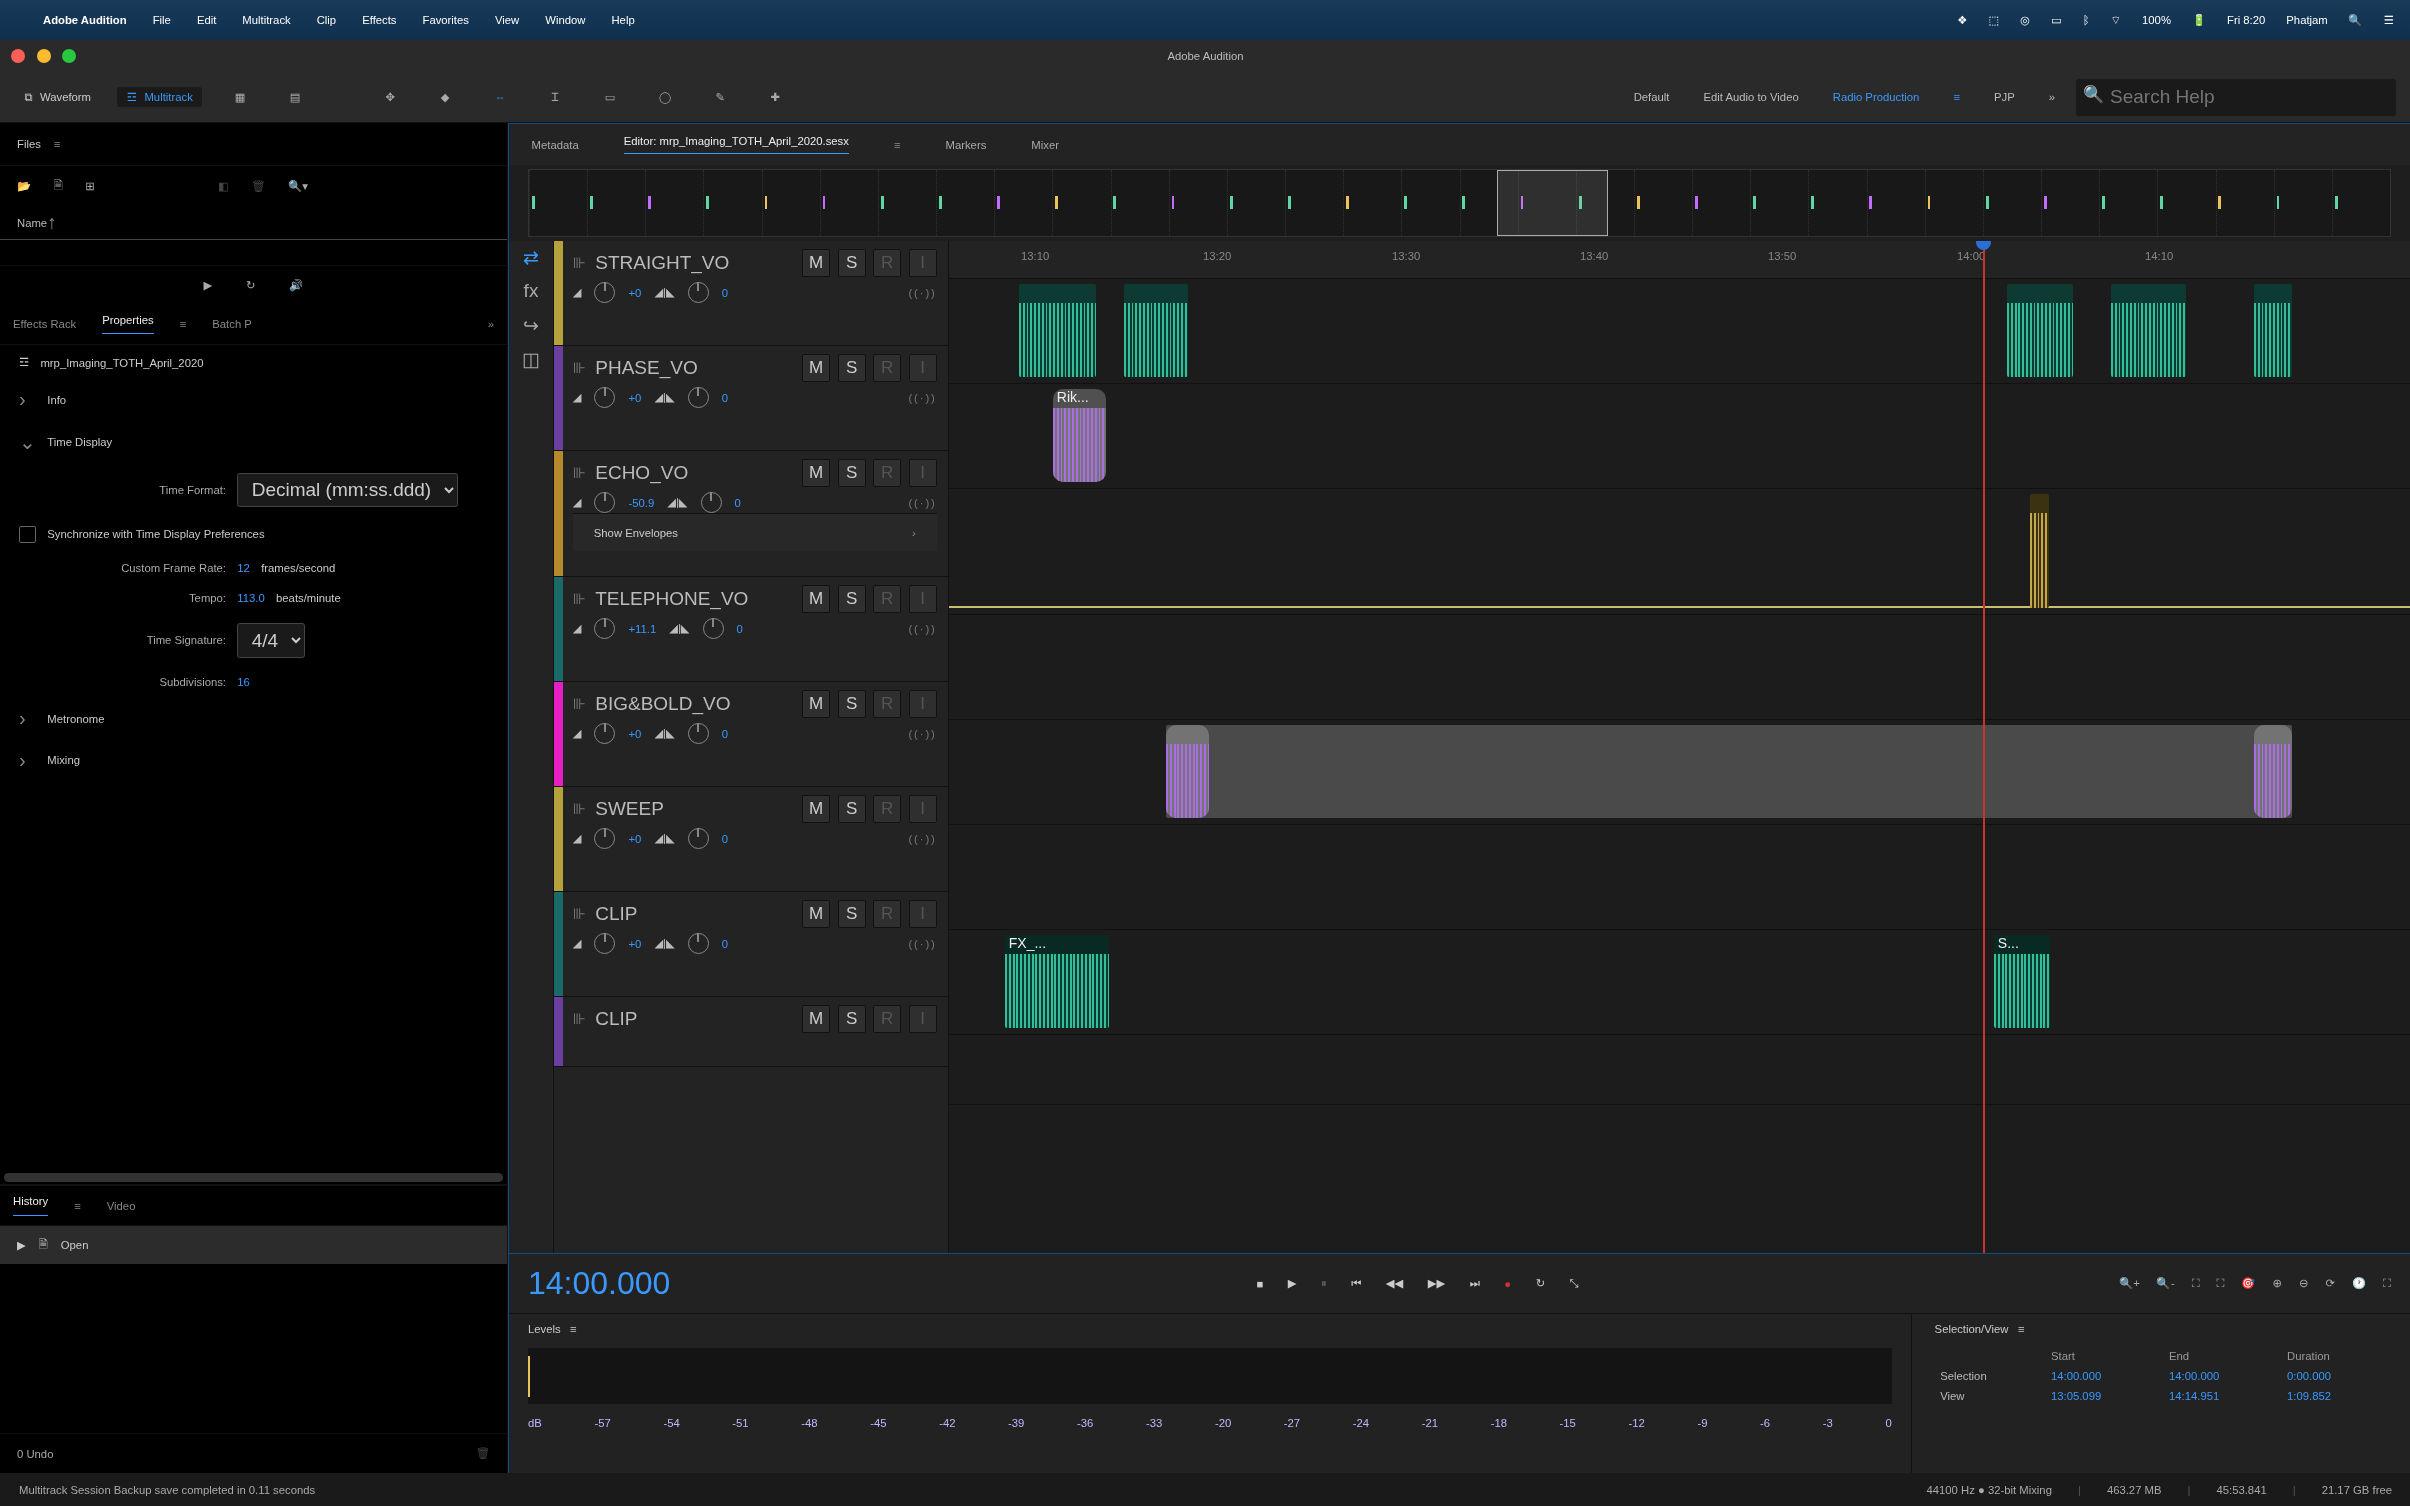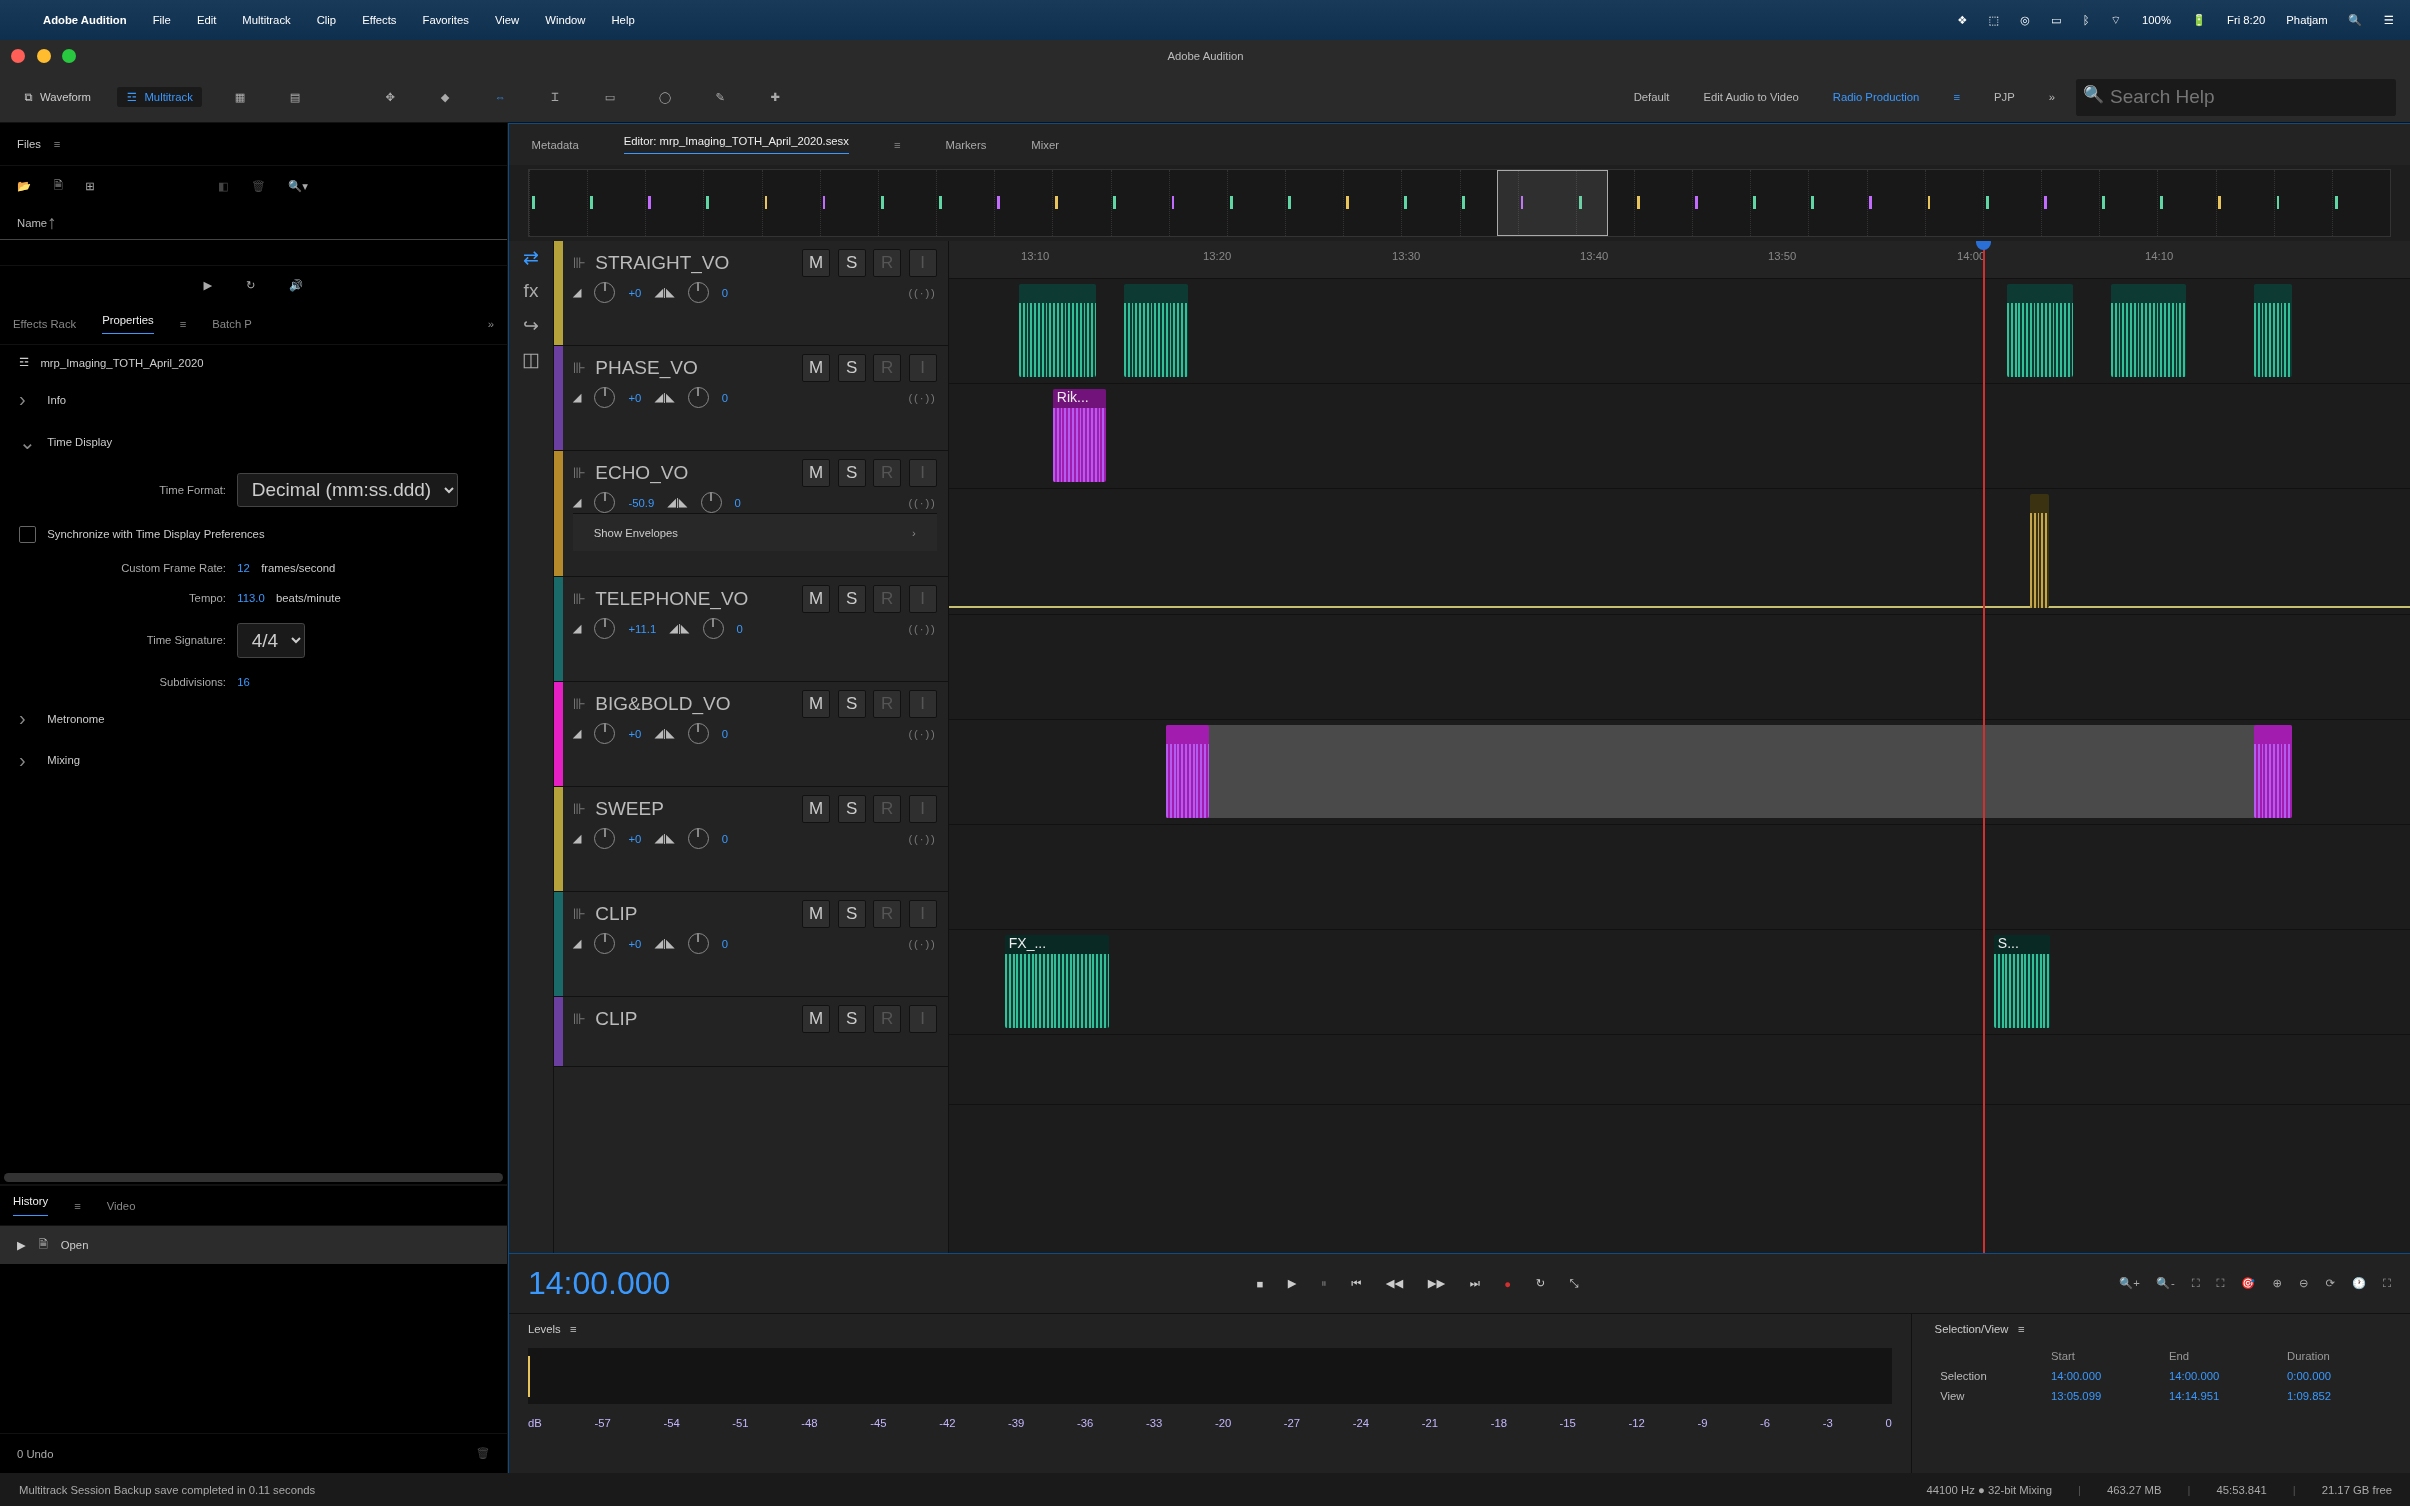--- a/index.html
+++ b/index.html
@@ -107,21 +107,21 @@
 
 .envelopes { height:38px; background:#282828; padding:0 21px; gap:13px; font-size:19px; color:#ccc; border-top:0.9px solid #111; }
 .envelopes .chev { margin-left:auto; color:#888; }
 
 .clips-row { height:105px; position:relative; border-bottom:0.9px solid #111; }
 .clips-row.lg { height:126px; }
 .clip { position:absolute; top:5.6px; bottom:5.6px; border-radius:1.9px; overflow:hidden; }
 .clip .lbl { position:absolute; top:0; left:0; right:0; height:19px; font-size:14px; color:#eee; padding:0 3.8px; background:rgba(0,0,0,.3); white-space:nowrap; overflow:hidden; }
 .clip .wave { position:absolute; top:19px; bottom:0; left:0; right:0; background-image:repeating-linear-gradient(90deg, currentColor 0 1.9px, transparent 1.9px 3.8px); opacity:.8; }
 .teal { background:#0d3b34; color:#3de0b0; }
-.purple { background:#a21caf; color:#b86bff; }
+.purple { background:#737373; color:#b86bff;border-radius:10px; }
 .yellow { background:#3a3210; color:#e8c45a; }
 .gray-sel { background:#4a4a4a; }
 
 .transport { height:60px; background:#222; border-top:1.9px solid #0b4c8a; padding:0 19px; gap:21px; }
 .timecode { color:#3a99ff; font-size:32px; font-weight:400; min-width:188px; }
 .tp-btns { gap:24.5px; font-size:22.6px; color:#ccc; margin:0 auto; }
 .tp-btns .rec { color:#d03030; }
 .zoom-tools { gap:17px; color:#aaa; font-size:21px; }
 
 

